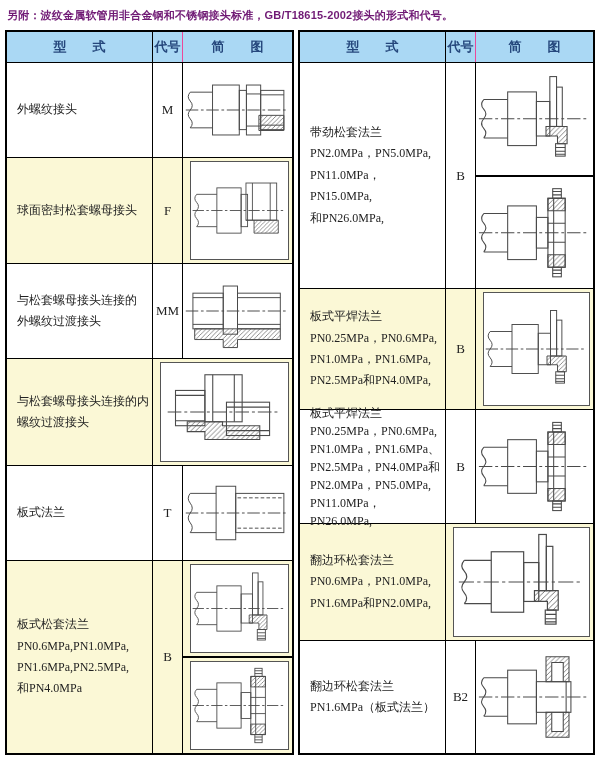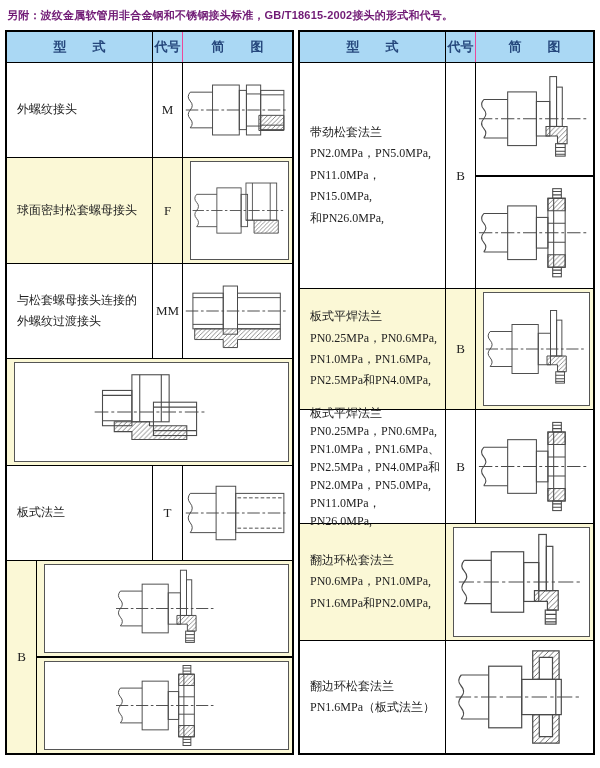--- a/index.html
+++ b/index.html
@@ -124,20 +124,24 @@
                 <rect x="44" y="22" width="16" height="54" fill="none" stroke="#4a4a4a" stroke-width="1.1"></rect>
                 <rect x="60" y="30" width="48" height="40" fill="none" stroke="#4a4a4a" stroke-width="1.1"></rect>
                 <path d="M60 35 H108 M60 65 H108" fill="none" stroke="#4a4a4a" stroke-width="1.1"></path>
                 <path d="M12 70 H108 V82 H60 V91 H44 V82 H12 Z" fill="url(#h2)" stroke="#4a4a4a" stroke-width="1.1"></path>
               </svg>
             </div>
           </div>
       </div>
 
       <div class="trow yellow" style="height:106px">
+        <div class="td type">
+            <span>与松套螺母接头连接的内
+螺纹过渡接头</span>
+          </div>
         <div class="td diag">
             <div class="imgbox">
               <svg viewBox="0 0 120 100" preserveAspectRatio="xMidYMid meet">
                 <defs>
                   <pattern id="h3" patternUnits="userSpaceOnUse" width="5" height="5">
                     <path d="M0 5 L5 0" stroke="#4a4a4a" stroke-width="0.7"></path>
                   </pattern>
                 </defs>
                 <path d="M2 50 H117" fill="none" stroke="#4a4a4a" stroke-width="1.1" stroke-dasharray="14 3 3 3"></path>
                 <rect x="10" y="28" width="30" height="36" fill="none" stroke="#4a4a4a" stroke-width="1.1"></rect>
@@ -169,20 +173,26 @@
                 <path d="M7 28 H36 M7 72 H36 M7 28 q-4.5 5.5 0 11 t0 11 t0 11 t0 11" fill="none" stroke="#4a4a4a" stroke-width="1.1"></path>
                 <rect x="36" y="20" width="22" height="60" fill="none" stroke="#4a4a4a" stroke-width="1.1"></rect>
                 <rect x="58" y="28" width="54" height="44" fill="none" stroke="#4a4a4a" stroke-width="1.1"></rect>
                 <path d="M60 33 H110 M60 67 H110" fill="none" stroke="#4a4a4a" stroke-width="1.1" stroke-dasharray="4 2.5"></path>
               </svg>
             </div>
           </div>
       </div>
 
       <div class="trow yellow" style="height:192px">
+        <div class="td type">
+            <span>板式松套法兰
+PN0.6MPa,PN1.0MPa,
+PN1.6MPa,PN2.5MPa,
+和PN4.0MPa</span>
+          </div>
         <div class="td code">B</div>
         <div class="td diag split">
           <div class="dcell divided">
               <div class="imgbox">
                 <svg viewBox="0 0 120 100" preserveAspectRatio="xMidYMid meet">
                   <defs>
                     <pattern id="h5" patternUnits="userSpaceOnUse" width="5" height="5">
                       <path d="M0 5 L5 0" stroke="#4a4a4a" stroke-width="0.7"></path>
                     </pattern>
                   </defs>
@@ -378,20 +388,21 @@
               </svg>
             </div>
           </div>
       </div>
 
       <div class="trow white" style="height:112px">
         <div class="td type">
             <span>翻边环松套法兰
 PN1.6MPa（板式法兰）</span>
           </div>
+        <div class="td code">B2</div>
         <div class="td diag">
             <div class="imgbox">
               <svg viewBox="0 0 120 100" preserveAspectRatio="xMidYMid meet">
                 <defs>
                   <pattern id="h12" patternUnits="userSpaceOnUse" width="5" height="5">
                     <path d="M0 5 L5 0" stroke="#4a4a4a" stroke-width="0.7"></path>
                   </pattern>
                 </defs>
                 <path d="M2 50 H117" fill="none" stroke="#4a4a4a" stroke-width="1.1" stroke-dasharray="14 3 3 3"></path>
                 <path d="M7 30 H32 M7 70 H32 M7 30 q-4.5 5 0 10 t0 10 t0 10 t0 10" fill="none" stroke="#4a4a4a" stroke-width="1.1"></path>

